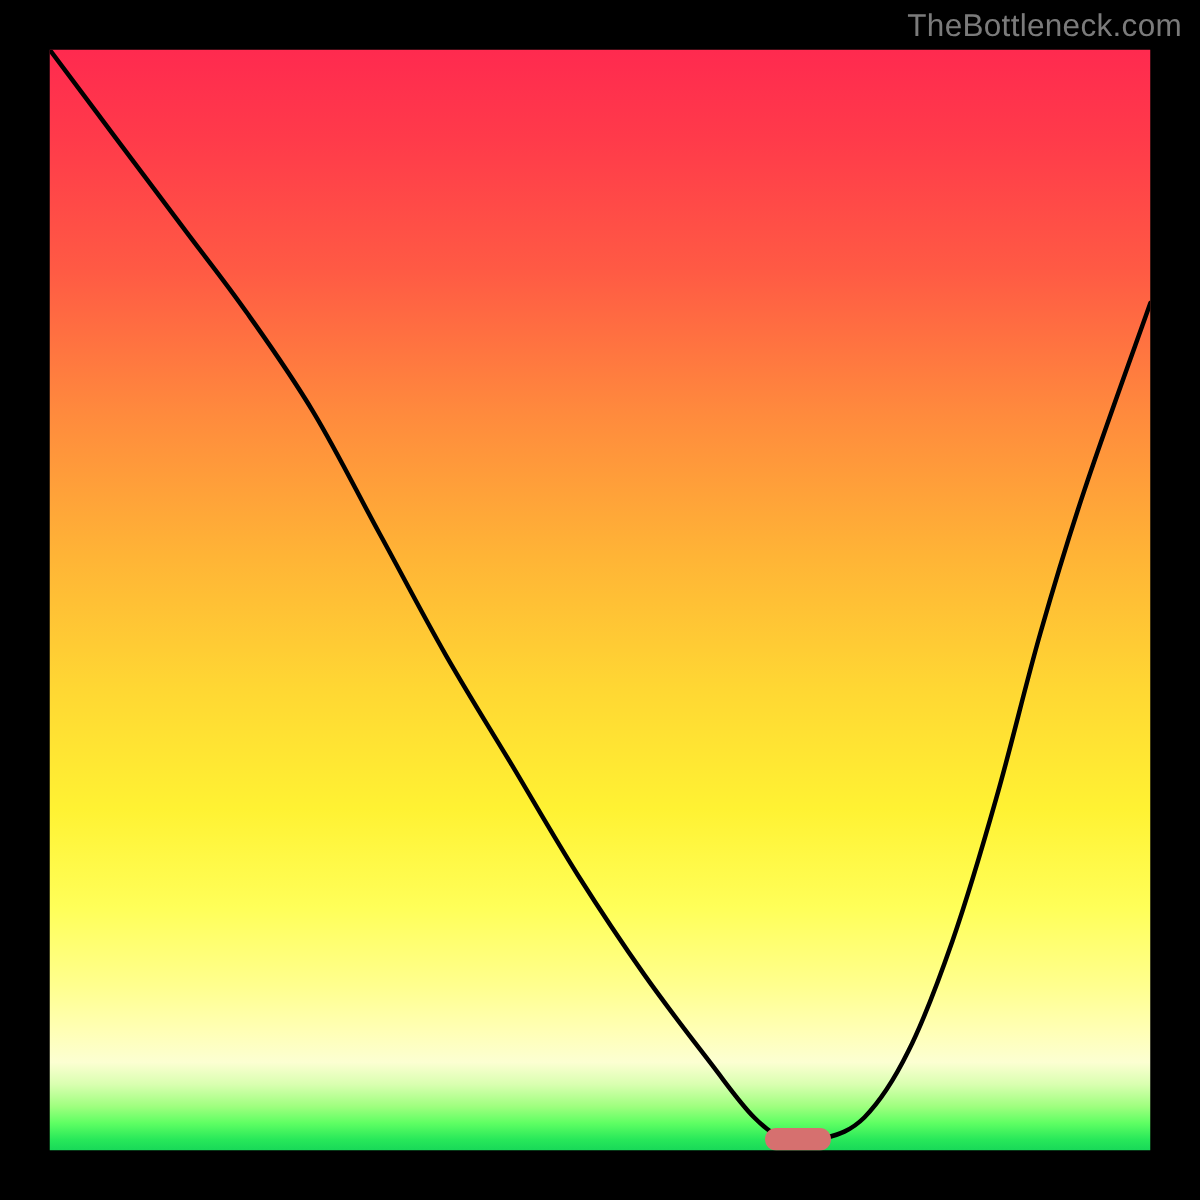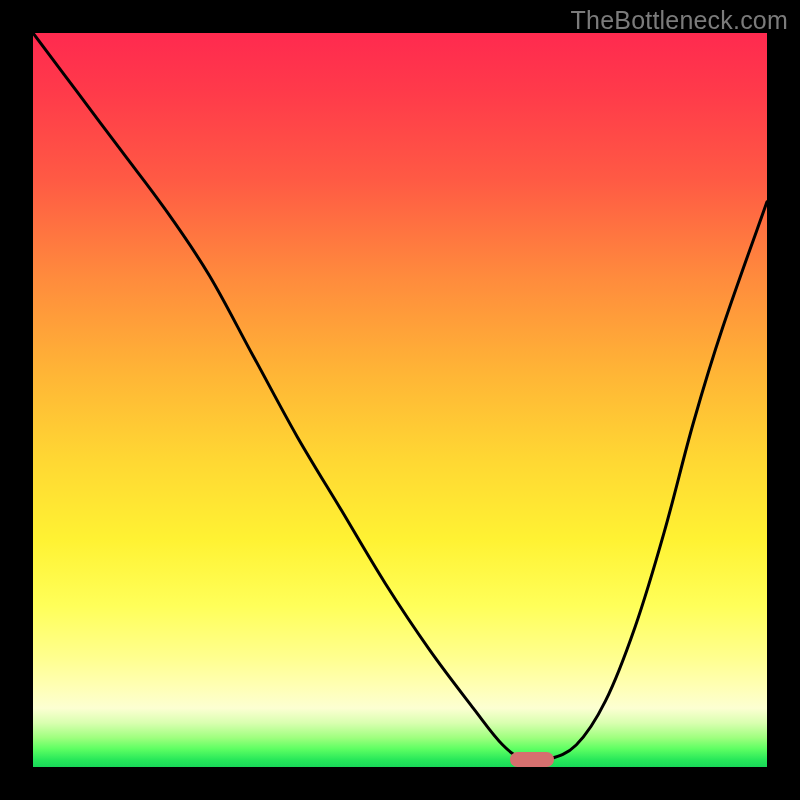--- a/index.html
+++ b/index.html
@@ -66,21 +66,21 @@
     width: 44px;
     height: 15px;
     border-radius: 9px;
     background: #d6706f;
   }
   .watermark {
     position: absolute;
     top: 6px;
     right: 12px;
     color: #7b7b7b;
-    font-size: 25px;
+    font-size: 21px;
     font-weight: 400;
     letter-spacing: 0.2px;
     white-space: nowrap;
   }
 </style>
 </head>
 <body>
 
 <div class="frame">
 

